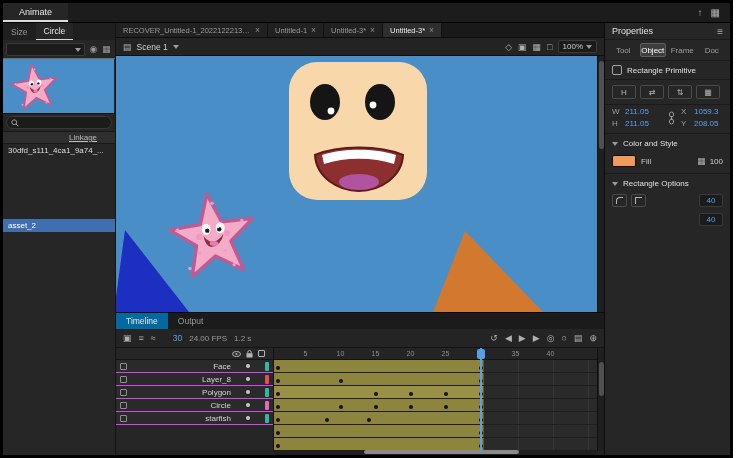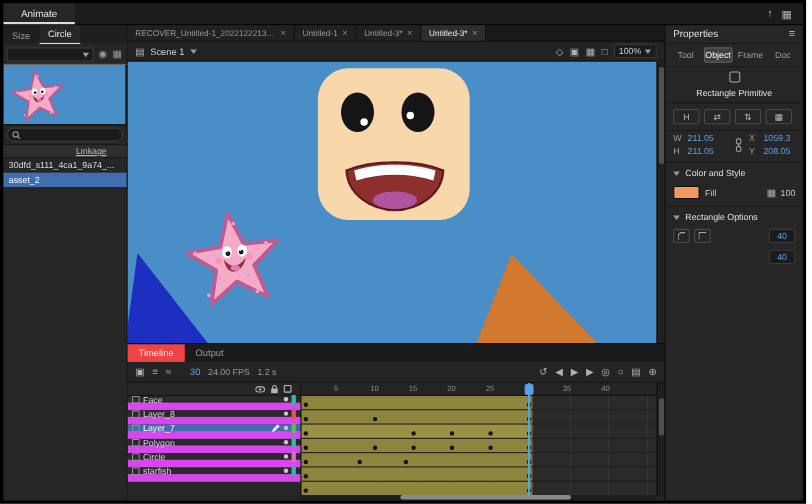--- a/index.html
+++ b/index.html
@@ -25,21 +25,21 @@
   .lp-select .caret{position:absolute;right:3px;top:4px;}
   .lp-hicon{color:#9a9a9a;font-size:9px;width:11px;text-align:center;}
   .lp-preview{height:56px;border-top:1px solid #6a6a6a;border-bottom:1px solid #101010;overflow:hidden;position:relative;}
   .lp-search-row{height:17px;padding:2px 3px;}
   .lp-search{height:13px;background:#1b1b1b;border:1px solid #3a3a3a;border-radius:7px;display:flex;align-items:center;padding:0 4px;gap:3px;}
   .lp-search input{flex:1;min-width:0;background:transparent;border:none;outline:none;color:#ddd;font-size:8px;}
   .lp-linkage{height:13px;background:#2e2e2e;border-top:1px solid #191919;border-bottom:1px solid #191919;font-size:8px;color:#bdbdbd;display:flex;align-items:center;text-decoration:underline;}
   .lp-linkage span{margin-left:66px;}
   .lib-list{position:relative;}
   .lib-item{height:13px;display:flex;align-items:center;padding:0 5px;font-size:8px;color:#dddddd;white-space:nowrap;overflow:hidden;}
-  .lib-item:nth-child(2){}
+  .lib-item:nth-child(2){margin-top:62px;}
   .lib-item.sel{background:var(--sel,#3a6ea5);color:#fff;}
 
   
   .center{position:absolute;left:113px;top:20px;width:488px;height:432px;background:#1e1e1e;}
   .doc-tabs{height:15px;background:#191919;display:flex;border-bottom:1px solid #0d0d0d;}
   .doc-tab{display:flex;align-items:center;gap:4px;padding:0 7px;font-size:7.5px;color:#9a9a9a;background:#212121;border-right:1px solid #101010;}
   .doc-tab.active{background:#2e2e2e;color:#ededed;}
   .doc-tab-label{max-width:128px;overflow:hidden;text-overflow:ellipsis;white-space:nowrap;}
   .doc-tab-close{color:#8c8c8c;font-size:8.5px;}
   .scene-bar{height:18px;background:#232323;border-bottom:1px solid #101010;display:flex;align-items:center;padding:0 7px;gap:5px;font-size:8.5px;color:#d2d2d2;}
@@ -47,31 +47,31 @@
   .sb-spacer{flex:1;}
   .zoom-box{display:flex;align-items:center;gap:3px;background:#1b1b1b;border:1px solid #3a3a3a;border-radius:2px;padding:0 4px;height:13px;font-size:8px;color:#cfcfcf;}
   .canvas-wrap{position:relative;height:256px;background:#3a3a3a;overflow:hidden;}
   .canvas-scroll{position:absolute;right:0;top:0;width:7px;height:100%;background:#202020;border-left:1px solid #101010;}
   .canvas-scroll .thumb{position:absolute;left:1px;top:5px;width:5px;height:88px;background:#505050;border-radius:3px;}
 
   
   .timeline{position:absolute;left:0;top:289px;width:488px;height:143px;background:#242424;border-top:1px solid #0b0b0b;}
   .tl-tabs{height:16px;background:#1b1b1b;display:flex;}
   .tl-tab{padding:0 10px;font-size:8.5px;color:#9a9a9a;display:flex;align-items:center;}
-  .tl-tab.active{background:#ef4444;color:#e8e8e8;}
+  .tl-tab.active{background:#0369a1;color:#e8e8e8;}
   .tl-toolbar{height:19px;display:flex;align-items:center;padding:0 7px;gap:7px;border-bottom:1px solid #141414;}
   .tl-ticon{color:#b0b0b0;font-size:9px;}
   .tl-frame-counter{color:#5ea0e6;font-size:8.5px;margin-left:10px;}
   .tl-fps,.tl-time{color:#9a9a9a;font-size:8px;}
   .tl-mid-spacer{flex:1;}
   .tl-body{position:relative;display:flex;height:103px;overflow:hidden;}
   .tl-left{width:158px;border-right:1px solid #141414;background:#262626;}
   .tl-left-header{height:12px;display:flex;align-items:center;justify-content:flex-end;gap:5px;padding:0 8px;border-bottom:1px solid #141414;}
   .col-outline-ico{width:7px;height:7px;border:1px solid #b5b5b5;border-radius:1px;}
-  .tl-name-row{height:13px;display:flex;align-items:center;padding:0 4px;gap:3px;font-size:8px;color:#d5d5d5;border-bottom:7px solid #d946ef;background:#2a2a2a;}
+  .tl-name-row{height:13px;display:flex;align-items:center;padding:0 4px;gap:15px;font-size:8px;color:#d5d5d5;border-bottom:1px solid #d946ef;background:#2a2a2a;text-align:right;}
   .tl-name-row.sel{background:var(--sel,#3f6fae);color:#fff;}
   .tl-type-ico{width:7px;height:7px;border:1px solid #8f8f8f;border-radius:1px;flex:none;}
   .tl-name{flex:1;overflow:hidden;white-space:nowrap;}
   .tl-pencil{width:8px;height:8px;background:#e8e8e8;clip-path:polygon(0 100%,15% 62%,68% 8%,92% 32%,38% 85%);flex:none;}
   .tl-visdot{width:4px;height:4px;border-radius:50%;background:#c9c9c9;flex:none;}
   .tl-swatch{width:4px;height:9px;border-radius:1px;flex:none;}
   .tl-right{position:relative;flex:1;overflow:hidden;background:#242424;}
   .tl-ruler{position:relative;height:12px;border-bottom:1px solid #141414;font-size:7px;color:#8f8f8f;}
   .tl-rnum{position:absolute;top:2px;width:14px;text-align:center;}
   .tl-track-row{position:relative;height:13px;border-bottom:1px solid #1e1e1e;background:repeating-linear-gradient(90deg,#2a2a2a 0px,#2a2a2a 34px,#363636 34px,#363636 35px);}
@@ -85,21 +85,21 @@
   .tl-hscroll{position:absolute;bottom:0;left:158px;width:322px;height:5px;background:#1f1f1f;}
   .tl-hscroll .thumb{position:absolute;left:28%;width:48%;height:4px;background:#8a8a8a;border-radius:2px;}
 
   
   .props{position:absolute;left:601px;top:20px;width:126px;height:432px;background:#262626;border-left:1px solid #0c0c0c;font-size:8px;color:#c9c9c9;}
   .props-header{height:17px;display:flex;align-items:center;justify-content:space-between;padding:0 7px;font-size:9px;color:#e2e2e2;border-bottom:1px solid #1a1a1a;}
   .props-menu{color:#b0b0b0;font-size:10px;}
   .props-tabs{display:flex;gap:3px;padding:3px 5px;border-bottom:1px solid #1a1a1a;}
   .props-tab{flex:1;height:14px;display:flex;align-items:center;justify-content:center;font-size:8px;color:#9f9f9f;border-radius:2px;border:1px solid transparent;}
   .props-tab.active{background:#3d3d3d;color:#ffffff;border-color:#5f5f5f;}
-  .obj-row{display:flex;align-items:center;gap:5px;padding:4px 7px;border-bottom:1px solid #1a1a1a;color:#e0e0e0;flex-direction:column;}
+  .obj-row{display:flex;align-items:center;gap:5px;padding:4px 7px;border-bottom:1px solid #1a1a1a;color:#e0e0e0;}
   .obj-ico{width:10px;height:10px;border:1px solid #a5a5a5;border-radius:2px;flex:none;}
   .icon-bar{display:flex;gap:4px;padding:5px 7px;border-bottom:1px solid #1a1a1a;}
   .ib-btn{width:24px;height:14px;border:1px solid #4a4a4a;border-radius:2px;display:flex;align-items:center;justify-content:center;color:#b8b8b8;font-size:8px;}
   .sec-header{display:flex;align-items:center;gap:5px;padding:5px 7px 3px;color:#e0e0e0;}
   .pos-grid{display:grid;grid-template-columns:9px 36px 12px 9px 40px;gap:3px 4px;padding:2px 7px 5px;align-items:center;border-bottom:1px solid #1a1a1a;}
   .pv-label{color:#9f9f9f;}
   .pv-value{color:#5ea0e6;}
   .link-cell{grid-row:1/3;grid-column:3;display:flex;align-items:center;justify-content:center;}
   .fill-row{display:flex;align-items:center;gap:5px;padding:4px 7px 6px;border-bottom:1px solid #1a1a1a;}
   .fill-swatch{width:24px;height:12px;border-radius:2px;border:1px solid #101010;}
@@ -302,27 +302,20 @@
                   <span class="tl-name">Face</span>
                   <span class="tl-visdot"></span>
                   <span class="tl-swatch" style="background: rgb(47, 184, 166);"></span>
                 </div>
                 <div class="tl-name-row">
                   <span class="tl-type-ico"></span>
                   <span class="tl-name">Layer_8</span>
                   <span class="tl-visdot"></span>
                   <span class="tl-swatch" style="background: rgb(224, 82, 82);"></span>
                 </div>
-                <div class="tl-name-row sel">
-                  <span class="tl-type-ico"></span>
-                  <span class="tl-name">Layer_7</span>
-                  <span class="tl-pencil"></span>
-                  <span class="tl-visdot"></span>
-                  <span class="tl-swatch" style="background: rgb(93, 187, 74);"></span>
-                </div>
                 <div class="tl-name-row">
                   <span class="tl-type-ico"></span>
                   <span class="tl-name">Polygon</span>
                   <span class="tl-visdot"></span>
                   <span class="tl-swatch" style="background: rgb(47, 184, 166);"></span>
                 </div>
                 <div class="tl-name-row">
                   <span class="tl-type-ico"></span>
                   <span class="tl-name">Circle</span>
                   <span class="tl-visdot"></span>

